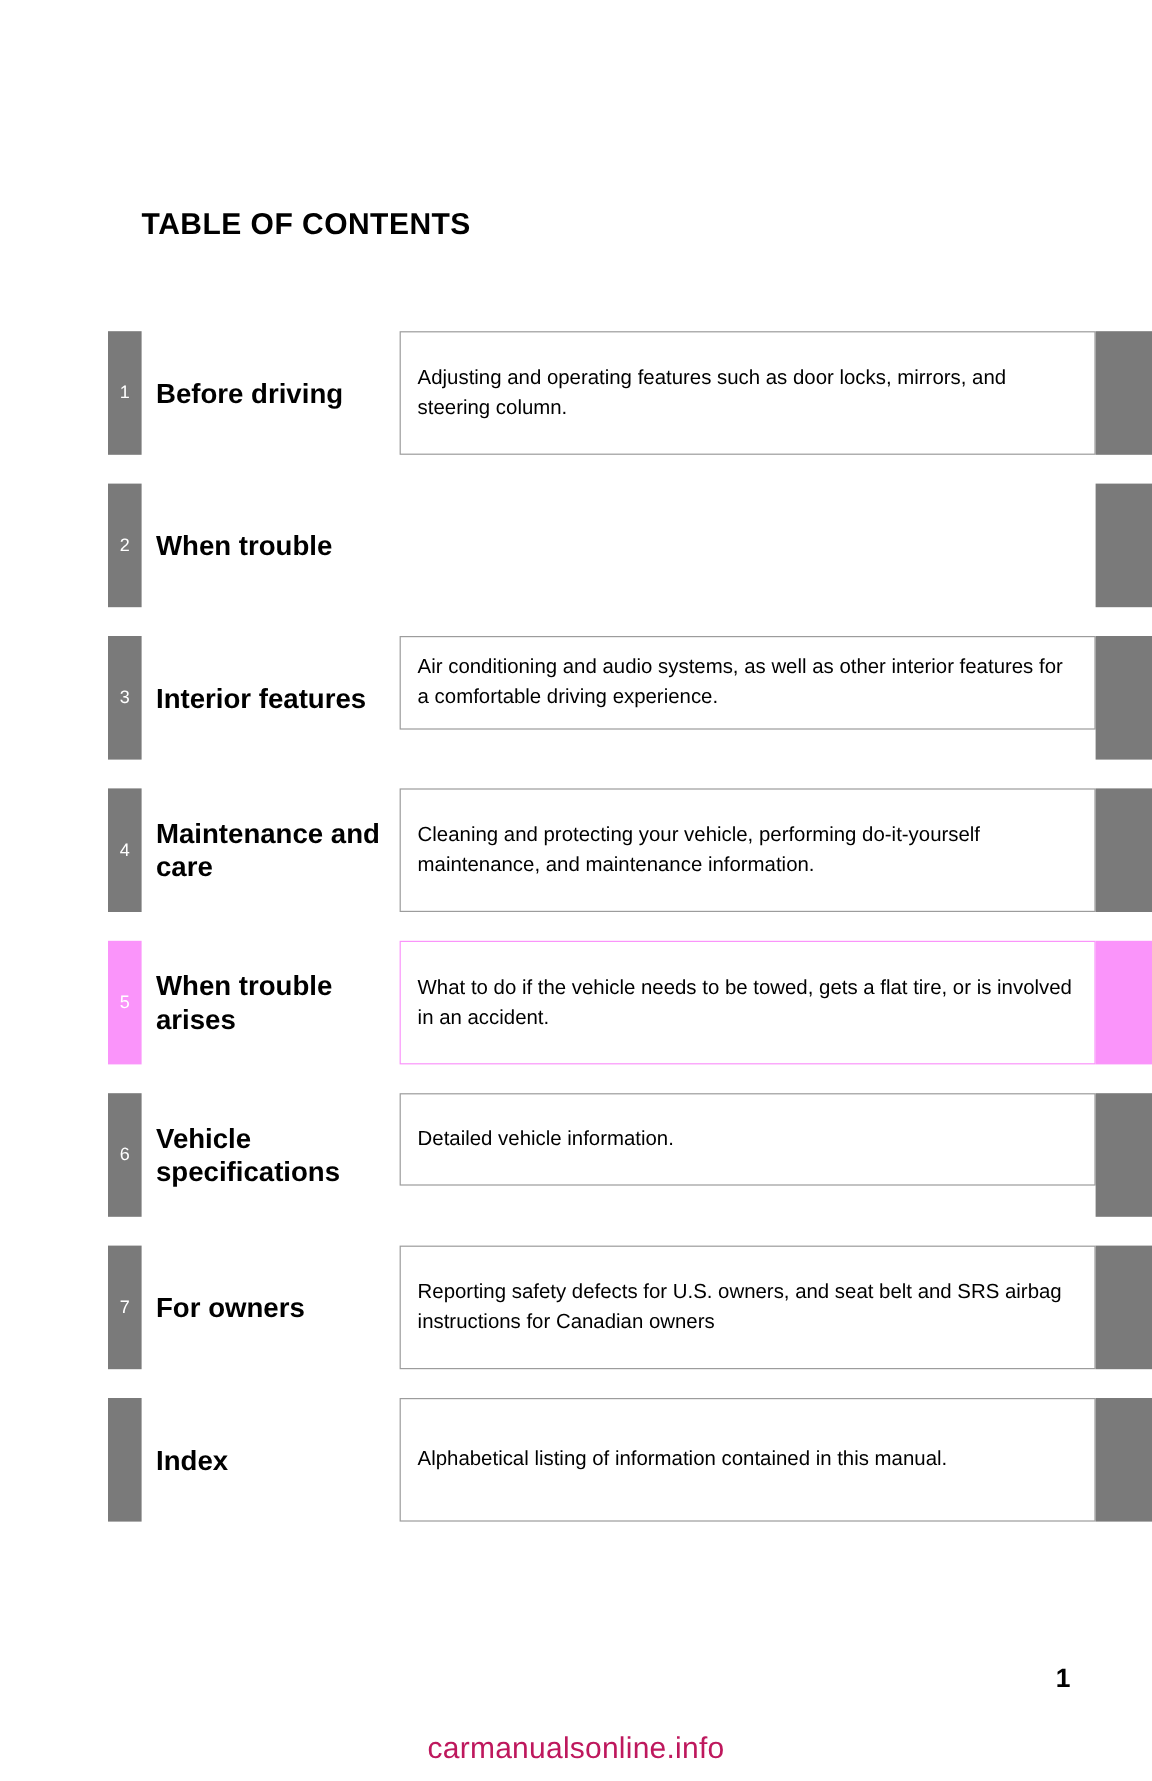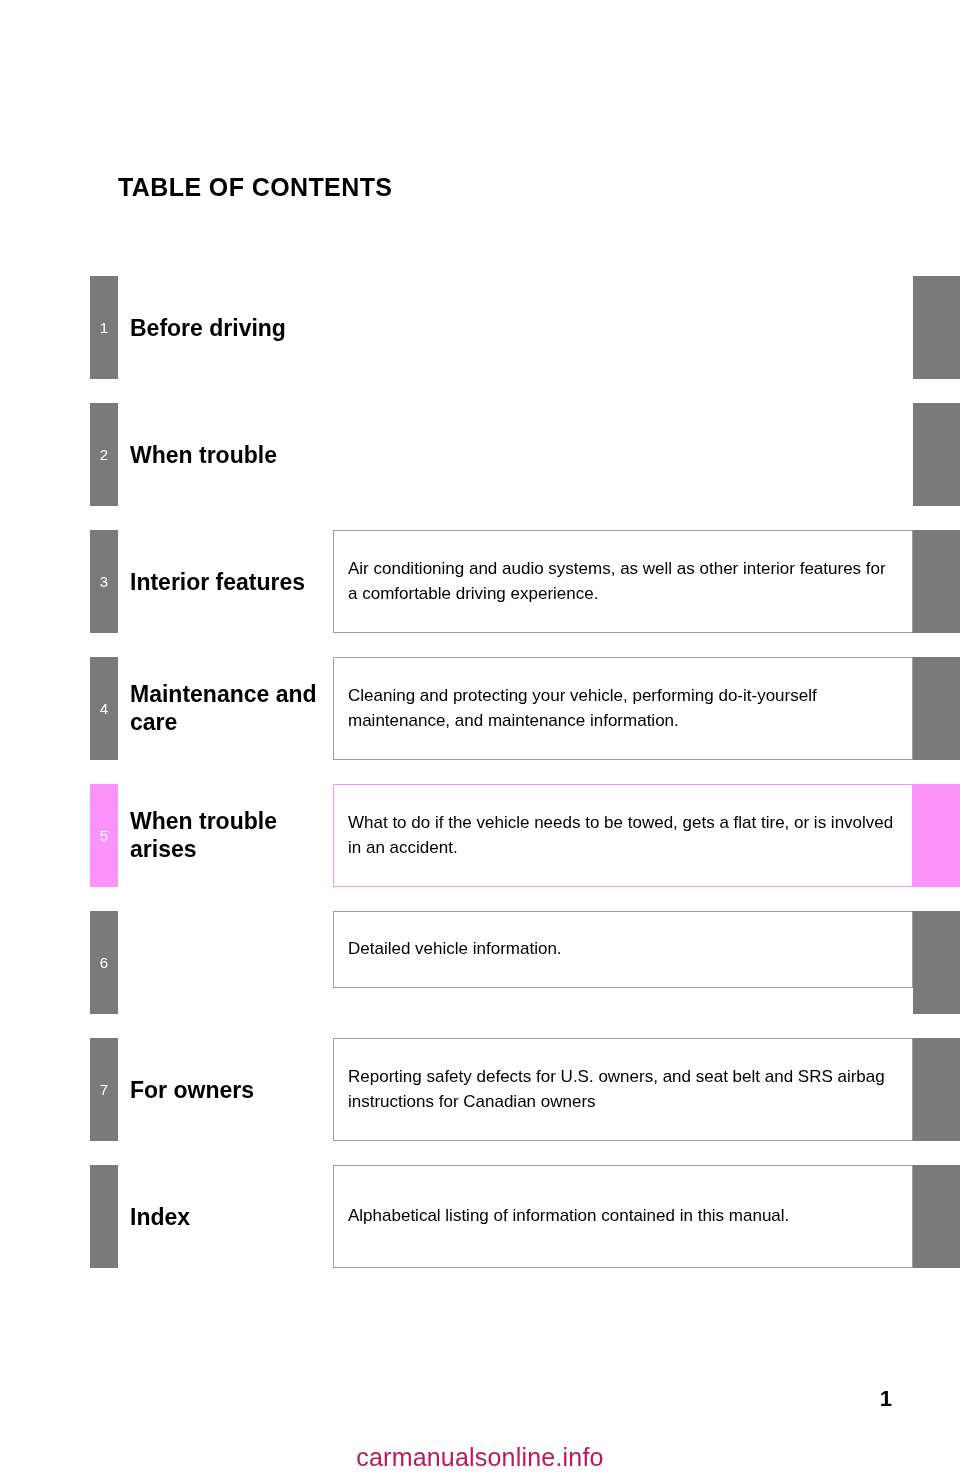--- a/index.html
+++ b/index.html
@@ -138,31 +138,34 @@
 <body>
 
 <div class="page">
 
   <div class="page-heading">TABLE OF CONTENTS</div>
 
   <div class="toc">
       <div class="toc-row" style="height: 103px;">
         <div class="chapter-tab" style="height: 103px;">1</div>
         <div class="chapter-title">Before driving</div>
+        <div class="chapter-desc" style="height: 103px;">
+          <div class="desc-text">Adjusting and operating features such as door locks, mirrors, and steering column.</div>
+        </div>
         <div class="edge-tab" style="height: 103px;"></div>
       </div>
       <div class="toc-row" style="height: 103px;">
         <div class="chapter-tab" style="height: 103px;">2</div>
         <div class="chapter-title">When trouble</div>
         <div class="edge-tab" style="height: 103px;"></div>
       </div>
       <div class="toc-row" style="height: 103px;">
         <div class="chapter-tab" style="height: 103px;">3</div>
         <div class="chapter-title">Interior features</div>
-        <div class="chapter-desc" style="height: 103px;">
+        <div class="chapter-desc" style="height: 78px;">
           <div class="desc-text">Air conditioning and audio systems, as well as other interior features for a comfortable driving experience.</div>
         </div>
         <div class="edge-tab" style="height: 103px;"></div>
       </div>
       <div class="toc-row" style="height: 103px;">
         <div class="chapter-tab" style="height: 103px;">4</div>
         <div class="chapter-title">Maintenance and care</div>
         <div class="chapter-desc" style="height: 103px;">
           <div class="desc-text">Cleaning and protecting your vehicle, performing do-it-yourself maintenance, and maintenance information.</div>
         </div>
@@ -171,20 +174,21 @@
       <div class="toc-row" style="height: 103px;">
         <div class="chapter-tab accent" style="height: 103px;">5</div>
         <div class="chapter-title">When trouble arises</div>
         <div class="chapter-desc accent" style="height: 103px;">
           <div class="desc-text">What to do if the vehicle needs to be towed, gets a flat tire, or is involved in an accident.</div>
         </div>
         <div class="edge-tab accent" style="height: 103px;"></div>
       </div>
       <div class="toc-row" style="height: 103px;">
         <div class="chapter-tab" style="height: 103px;">6</div>
+        <div class="chapter-title">Vehicle specifications</div>
         <div class="chapter-desc" style="height: 77px;">
           <div class="desc-text">Detailed vehicle information.</div>
         </div>
         <div class="edge-tab" style="height: 103px;"></div>
       </div>
       <div class="toc-row" style="height: 103px;">
         <div class="chapter-tab" style="height: 103px;">7</div>
         <div class="chapter-title">For owners</div>
         <div class="chapter-desc" style="height: 103px;">
           <div class="desc-text">Reporting safety defects for U.S. owners, and seat belt and SRS airbag instructions for Canadian owners</div>

